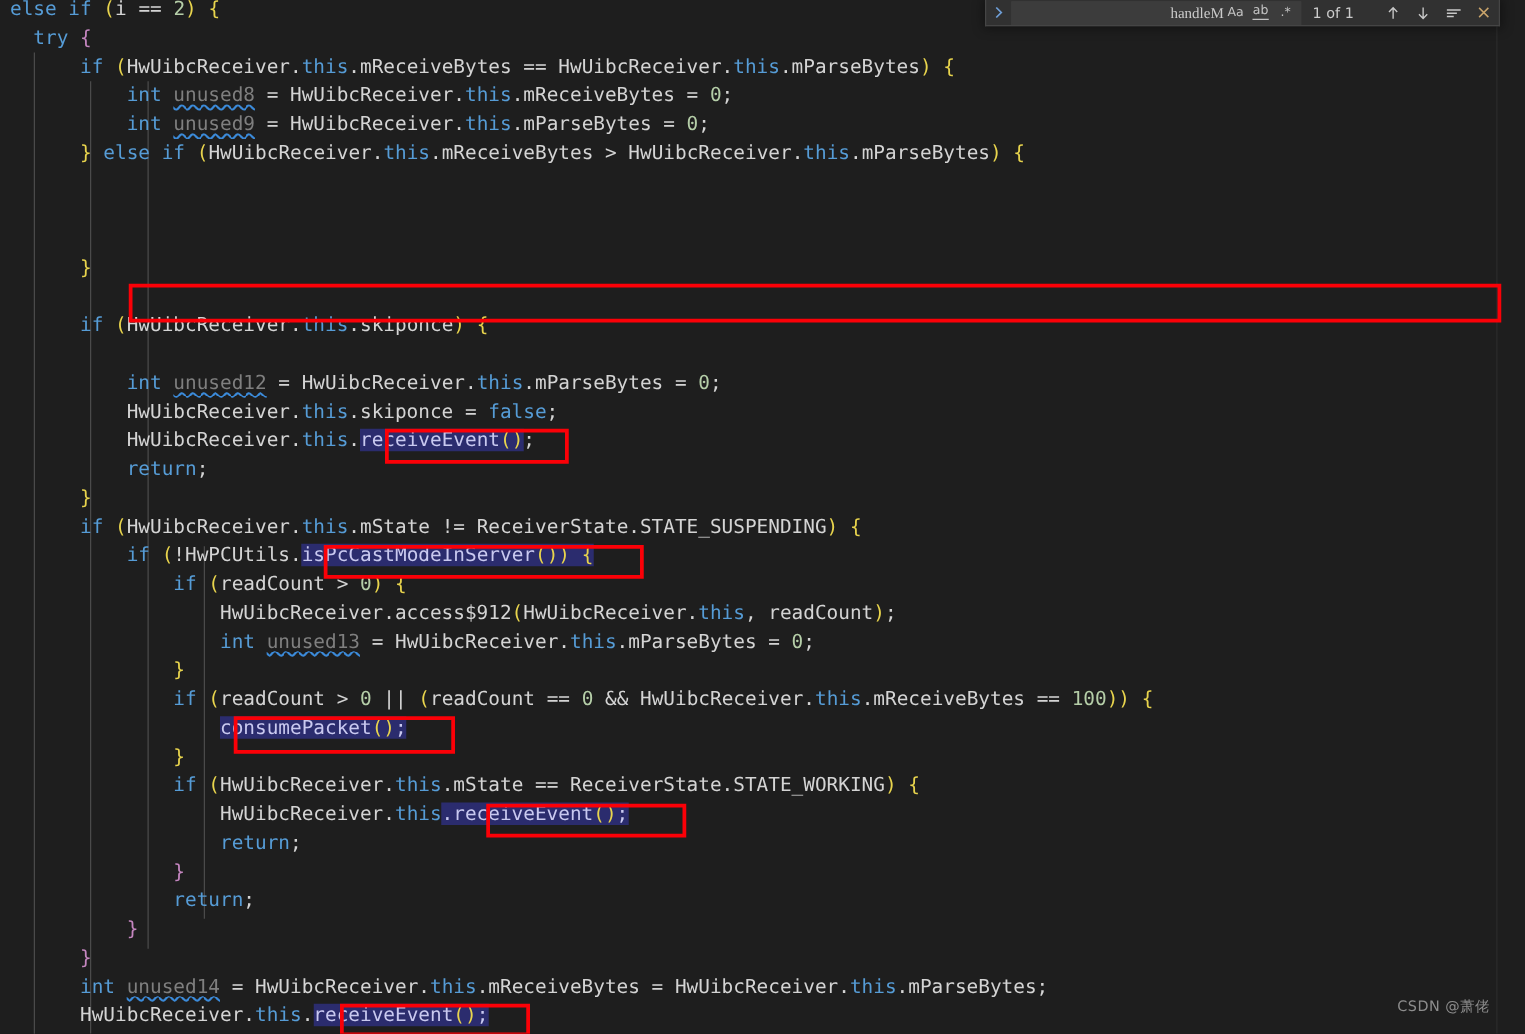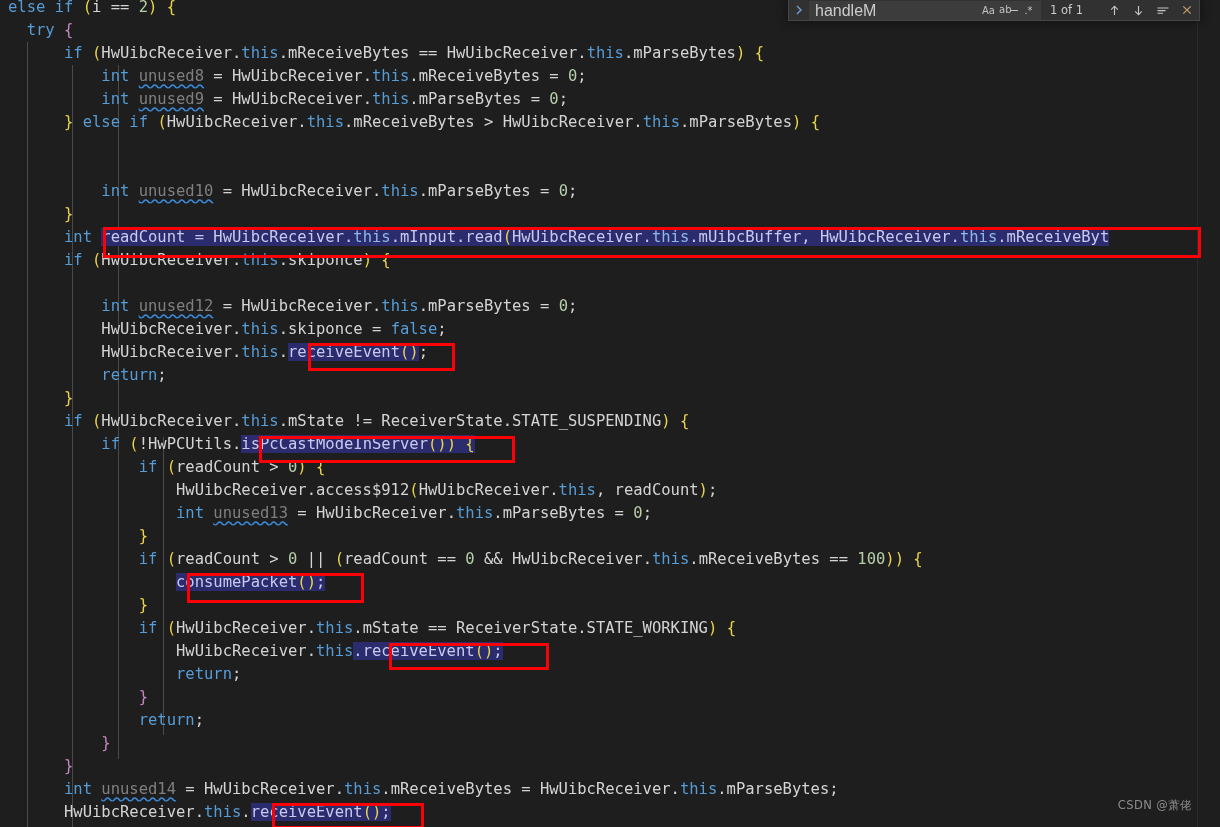--- a/index.html
+++ b/index.html
@@ -131,26 +131,27 @@
     border: 1px solid #3c3c3c;
     box-sizing: border-box;
     display: flex;
     align-items: center;
     margin-left: 2px;
     flex: 0 0 auto;
   }
   #find-input {
     flex: 1 1 auto;
     color: #cccccc;
-    font-size: 16px;
+    font-size: 12px;
     padding-left: 5px;
     line-height: 17px;
     overflow: hidden;
     white-space: nowrap;
-    font-family: Liberation Sans, sans-serif;
+    font-family: Liberation Serif, serif;
+    text-align: right;
   }
   .find-opts {
     display: flex;
     align-items: center;
     gap: 1px;
     padding-right: 2px;
     flex: 0 0 auto;
   }
   .opt-btn {
     width: 19px;
@@ -225,25 +226,23 @@
     <div class="ln" style="top:42px">      <span class="kw">if</span> <span class="pary">(</span><span class="def">HwUibcReceiver.</span><span class="this">this</span><span class="def">.mReceiveBytes == HwUibcReceiver.</span><span class="this">this</span><span class="def">.mParseBytes</span><span class="pary">)</span> <span class="pary">{</span></div>
     
     <div class="ln" style="top:65px">          <span class="kw">int</span> <span class="unused">unused8</span> <span class="def">= HwUibcReceiver.</span><span class="this">this</span><span class="def">.mReceiveBytes = </span><span class="num">0</span><span class="def">;</span></div>
     
     <div class="ln" style="top:88px">          <span class="kw">int</span> <span class="unused">unused9</span> <span class="def">= HwUibcReceiver.</span><span class="this">this</span><span class="def">.mParseBytes = </span><span class="num">0</span><span class="def">;</span></div>
     
     <div class="ln" style="top:111px">      <span class="pary">}</span> <span class="kw">else</span> <span class="kw">if</span> <span class="pary">(</span><span class="def">HwUibcReceiver.</span><span class="this">this</span><span class="def">.mReceiveBytes &gt; HwUibcReceiver.</span><span class="this">this</span><span class="def">.mParseBytes</span><span class="pary">)</span> <span class="pary">{</span></div>
     
     
     
-    <div class="ln" style="top:180px">          <span class="kw">int</span> <span class="unused">unused10</span> <span class="def">= HwUibcReceiver.</span><span class="this">this</span><span class="def">.mParseBytes = </span><span class="num">0</span><span class="def">;</span></div>
     
     <div class="ln" style="top:203px">      <span class="pary">}</span></div>
     
-    <div class="ln" style="top:226px">      <span class="kw">int</span> <span class="sel">readCount = HwUibcReceiver.<span class="this">this</span>.mInput.read<span class="pary">(</span>HwUibcReceiver.<span class="this">this</span>.mUibcBuffer, HwUibcReceiver.<span class="this">this</span>.mReceiveByt</span></div>
     
     <div class="ln" style="top:249px">      <span class="kw">if</span> <span class="pary">(</span><span class="def">HwUibcReceiver.</span><span class="this">this</span><span class="def">.skiponce</span><span class="pary">)</span> <span class="pary">{</span></div>
     
     
     <div class="ln" style="top:295px">          <span class="kw">int</span> <span class="unused">unused12</span> <span class="def">= HwUibcReceiver.</span><span class="this">this</span><span class="def">.mParseBytes = </span><span class="num">0</span><span class="def">;</span></div>
     
     <div class="ln" style="top:318px">          <span class="def">HwUibcReceiver.</span><span class="this">this</span><span class="def">.skiponce = </span><span class="bool">false</span><span class="def">;</span></div>
     
     <div class="ln" style="top:341px">          <span class="def">HwUibcReceiver.</span><span class="this">this</span><span class="def">.</span><span class="sel">receiveEvent<span class="pary">()</span></span><span class="def">;</span></div>
     
@@ -300,21 +299,21 @@
     <div id="find-toggle">
       <svg width="10" height="10" viewBox="0 0 10 10" aria-hidden="true">
         <path d="M3 1 L7 5 L3 9" fill="none" stroke="#6f9fd8" stroke-width="1.4"></path>
       </svg>
     </div>
 
     <div id="find-input-box">
       <div id="find-input" title="Find">handleM</div>
       <div class="find-opts">
         <div class="opt-btn">Aa</div>
-        <div class="opt-btn" style="flex-direction:row; line-height:1;">
+        <div class="opt-btn" style="flex-direction:column; line-height:1;">
           <span>ab</span>
           <span style="display:block;width:13px;height:1px;background:#c3c3c3;margin-top:1px"></span>
         </div>
         <div class="opt-btn">.*</div>
       </div>
     </div>
 
     <div id="match-count">1 of 1</div>
 
     <div class="find-actions">

